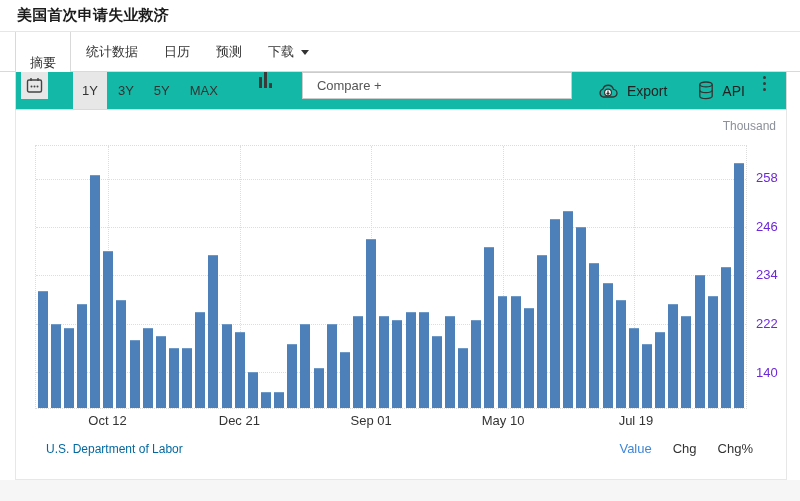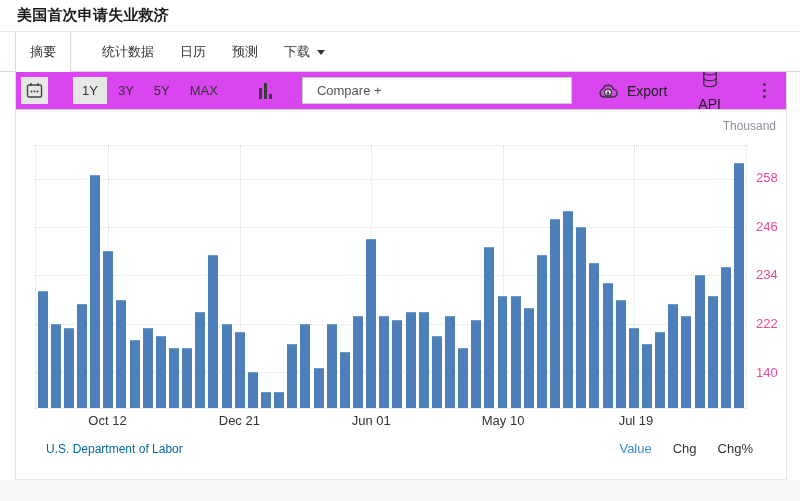--- a/index.html
+++ b/index.html
@@ -7,50 +7,50 @@
   .app { width:800px; height:480px; background:#fff; position:relative; overflow:hidden; }
 
   
   .title-bar { height:31px; padding-left:17px; display:flex; align-items:center; background:#fff; }
   .title-bar h1 { font-size:15px; font-weight:bold; color:#1b1b1b; letter-spacing:.2px; }
 
   
   .tabs-row { position:relative; height:41px; border-top:1px solid #e6e6e6; background:#fff; display:flex; align-items:stretch; padding-left:15px; }
   .tabs-bottom-line { position:absolute; left:0; right:0; bottom:0; height:1px; background:#d9d9d9; }
   .tab { position:relative; z-index:1; display:flex; align-items:center; font-size:13px; color:#333; padding:0 13px; cursor:pointer; }
-  .tab.active { background:#fff; border-left:1px solid #d9d9d9; border-right:1px solid #d9d9d9; padding:0 14px; margin-right:18px; }
+  .tab.active { background:#fff; border-left:1px solid #d9d9d9; border-right:1px solid #d9d9d9; padding:0 14px; margin-right:2px;align-items:flex-end; }
   .caret-down { display:inline-block; width:0; height:0; border-left:4px solid transparent; border-right:4px solid transparent; border-top:5px solid #333; margin-left:7px; }
 
   
-  .toolbar { margin-left:15px; width:772px; height:38px; border-left:1px solid #d9d9d9; border-right:1px solid #d9d9d9; border-bottom:1px solid #d9d9d9; background:#d946ef; display:flex; align-items:center; }
+  .toolbar { margin-left:15px; width:772px; height:38px; border-left:1px solid #d9d9d9; border-right:1px solid #d9d9d9; border-bottom:1px solid #d9d9d9; background:#14b8a6; display:flex; }
   .cal-btn { width:27px; height:27px; margin-left:5px; background:#e7e7e7; border:none; display:flex; align-items:center; justify-content:center; cursor:pointer; }
   .ranges { display:flex; margin-left:25px; }
   .range-btn { font-size:13px; color:#333; background:transparent; border:none; padding:6px 9px; cursor:pointer; }
   .range-btn.active { background:#e7e7e7; }
   .range-btn + .range-btn { margin-left:2px; }
   .coltype-btn { background:transparent; border:none; margin-left:32px; display:flex; align-items:flex-end; gap:2px; height:16px; cursor:pointer; }
   .coltype-btn i { display:block; width:3px; background:#3a3a3a; }
   .compare-input { margin-left:30px; width:270px; height:27px; border:1px solid #cccccc; background:#fff; font-size:13px; color:#555; padding-left:14px; outline:none; font-family:"Liberation Sans", sans-serif; }
   .compare-input::placeholder { color:#555; opacity:1; }
   .tool-link { display:flex; align-items:center; gap:8px; background:transparent; border:none; font-size:14px; color:#222; cursor:pointer; }
   .export-btn { margin-left:25px; }
-  .api-btn { margin-left:31px;flex-direction:column; }
+  .api-btn { margin-left:31px; }
   .kebab-btn { margin-left:auto; margin-right:16px; background:transparent; border:none; display:flex; flex-direction:column; gap:3px; cursor:pointer; padding:4px; }
   .kebab-btn i { width:3px; height:3px; border-radius:50%; background:#3a3a3a; display:block; }
 
   
   .chart-area { margin-left:15px; width:772px; height:370px; border-left:1px solid #e7e7e7; border-right:1px solid #e7e7e7; border-bottom:1px solid #e7e7e7; background:#fff; position:relative; }
   .unit-label { position:absolute; top:9px; right:10px; font-size:12px; color:#8b909a; }
   .plot { position:absolute; left:19px; top:35px; width:712px; height:264px; border:1px dotted #dcdcdc; }
   .hgrid { position:absolute; left:0; right:0; height:0; border-top:1px dotted #ddd; }
   .vgrid { position:absolute; top:0; bottom:0; width:0; border-left:1px dotted #ddd; }
   .bars { position:absolute; left:0; right:0; top:0; bottom:0; display:flex; align-items:flex-end; }
   .bar-slot { flex:1 1 0; display:flex; justify-content:center; align-items:flex-end; height:100%; }
   .bar { width:76%; background:#4d7fb9; border-top:1px solid #6f99c7; }
-  .y-tick { position:absolute; left:740px; width:40px; font-size:13px; color:#ec4899; }
+  .y-tick { position:absolute; left:740px; width:40px; font-size:13px; color:#6d28d9; }
   .x-tick { position:absolute; top:303px; width:70px; margin-left:-35px; text-align:center; font-size:13px; color:#333; }
   .chart-footer-src { position:absolute; left:30px; top:332px; font-size:12px; color:#0369a1; }
   .chart-footer-links { position:absolute; right:33px; top:331px; display:flex; gap:21px; font-size:13px; }
   .flink { background:transparent; border:none; font-size:13px; color:#333; cursor:pointer; padding:0; }
   .flink.accent { color:#3f87d9; }
 
   .icon-svg { display:block; }
 </style>
 </head>
 <body>
@@ -323,18 +323,18 @@
         <button class="flink">Chg</button>
         <button class="flink">Chg%</button>
       </div>
   <div class="y-tick" style="top: 60.2025px;">258</div>
       <div class="y-tick" style="top: 108.791px;">246</div>
       <div class="y-tick" style="top: 157.38px;">234</div>
       <div class="y-tick" style="top: 205.969px;">222</div>
       <div class="y-tick" style="top: 254.558px;">140</div>
       <div class="x-tick" style="left: 91.5185px;">Oct 12</div>
       <div class="x-tick" style="left: 223.37px;">Dec 21</div>
-      <div class="x-tick" style="left: 355.222px;">Jun 01</div>
+      <div class="x-tick" style="left: 355.222px;">Sep 01</div>
       <div class="x-tick" style="left: 487.074px;">May 10</div>
       <div class="x-tick" style="left: 620px;">Jul 19</div>
     </div>
 
 </div>
 
 </body></html>

